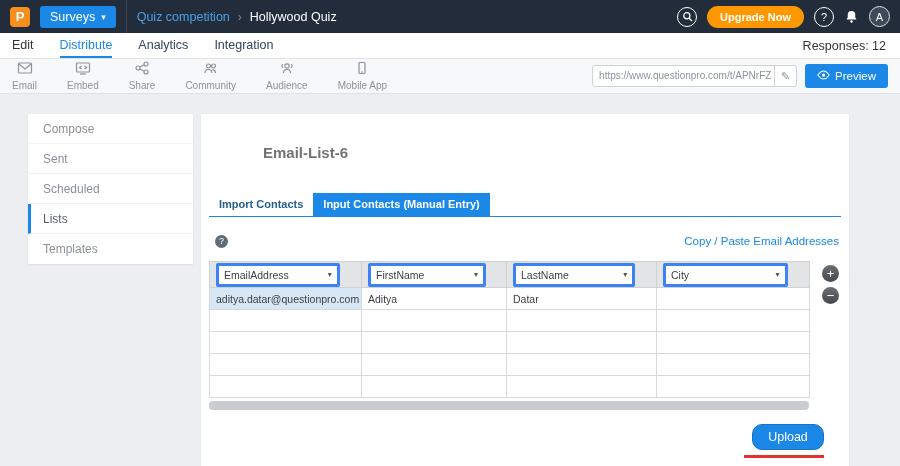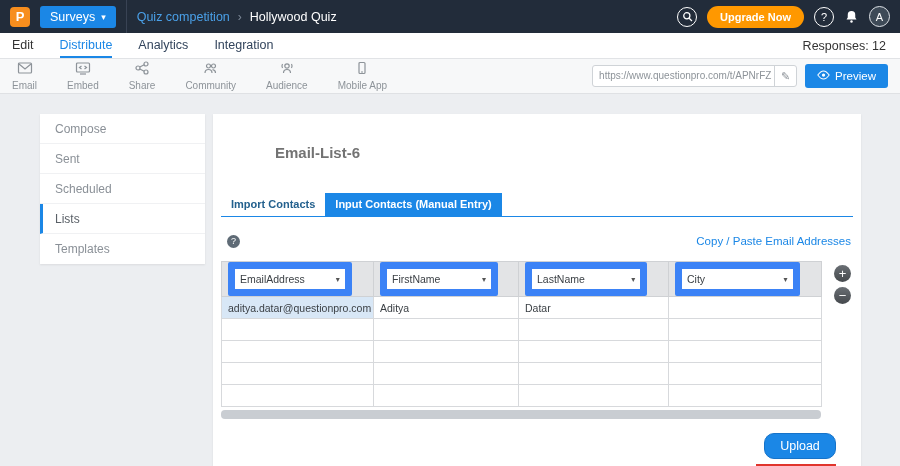--- a/index.html
+++ b/index.html
@@ -44,41 +44,41 @@
   .tool-label { font-size:10px; color:#8d9399; }
   .toolbar-right { margin-left:auto; display:flex; align-items:center; gap:8px; }
   .url-box { display:flex; width:205px; height:22px; background:#fff; border:1px solid #cfd3d7; border-radius:3px; overflow:hidden; }
   .url-text { flex:1; font-size:10px; color:#8d9399; line-height:20px; padding:0 6px; white-space:nowrap; overflow:hidden; }
   .url-edit { width:22px; border-left:1px solid #cfd3d7; display:flex; align-items:center; justify-content:center;
           color:#8d9399; font-size:11px; cursor:pointer; }
   .preview-btn { background:#1b87e6; color:#fff; border:none; height:24px; padding:0 12px; border-radius:3px;
           font-size:11.5px; display:flex; align-items:center; gap:5px; cursor:pointer; font-family:"Liberation Sans",sans-serif; }
 
   
-  .content { display:flex; align-items:flex-start; padding:20px 0 0 40px; gap:8px; }
+  .content { display:flex; align-items:flex-start; padding:20px 0 0 28px; gap:8px; }
   .sidebar { width:165px; background:#fff; box-shadow:0 1px 2px rgba(0,0,0,.08); }
   .side-item { height:30px; line-height:30px; padding-left:15px; font-size:12px; color:#8a9097;
           border-bottom:1px solid #f0f1f3; cursor:pointer; }
   .side-item:last-child { border-bottom:none; }
   .side-item.active { border-left:3px solid #1b87e6; padding-left:12px; color:#5a6067; }
 
   .panel { width:648px; height:352px; background:#fff; box-shadow:0 1px 2px rgba(0,0,0,.08); position:relative; }
   .panel-title { margin:30px 0 0 62px; font-size:15px; color:#737373; }
   .tabs { margin:32px 8px 0; border-bottom:1px solid #1b87e6; display:flex; }
   .tab { padding:5px 10px 6px; font-size:11px; font-weight:bold; color:#24618e; cursor:pointer; }
   .tab.active { background:#1b87e6; color:#fff; }
   .add-row { margin:14px 8px 0; display:flex; align-items:center; height:20px; }
   .add-heading { font-size:13px; color:#3a3f44; }
   .help-dot { width:13px; height:13px; border-radius:50%; background:#5f6b76; color:#fff; font-size:9px;
           display:flex; align-items:center; justify-content:center; margin-left:6px; cursor:pointer; }
   .copy-link { margin-left:auto; margin-right:2px; color:#1b87e6; font-size:11.5px; cursor:pointer; }
 
   table.grid { margin:10px 0 0 8px; border-collapse:collapse; width:600px; table-layout:fixed; }
   .grid th { background:#e3e4e6; border:1px solid #cfd1d4; height:26px; padding:0; }
-  .hsel { margin-left:6px; width:82%; height:34px; background:#fff; border:7px solid #3b82f6; border-radius:2px;
+  .hsel { margin-left:6px; width:82%; height:24px; background:#fff; border:3px solid #3b82f6; border-radius:2px;
           display:flex; align-items:center; font-size:10.5px; font-weight:normal; color:#3a3f44; padding:0 5px;
           cursor:pointer; text-align:left; }
   .hsel .caret { margin-left:auto; font-size:8px; color:#555; }
   .grid td { border:1px solid #d7d9dc; height:22px; font-size:10.5px; color:#3a3f44; padding:0 6px;
           overflow:hidden; white-space:nowrap; }
   .cell-selected { background:#d8e7f6; }
   .hscroll { margin:3px 0 0 8px; width:600px; height:9px; background:#c9cdd2; border-radius:4px; }
 
   .pm-col { position:absolute; right:10px; top:151px; display:flex; flex-direction:column; gap:5px; }
   .pm-btn { width:17px; height:17px; border-radius:50%; border:none; color:#fff; font-size:13px; line-height:15px;

